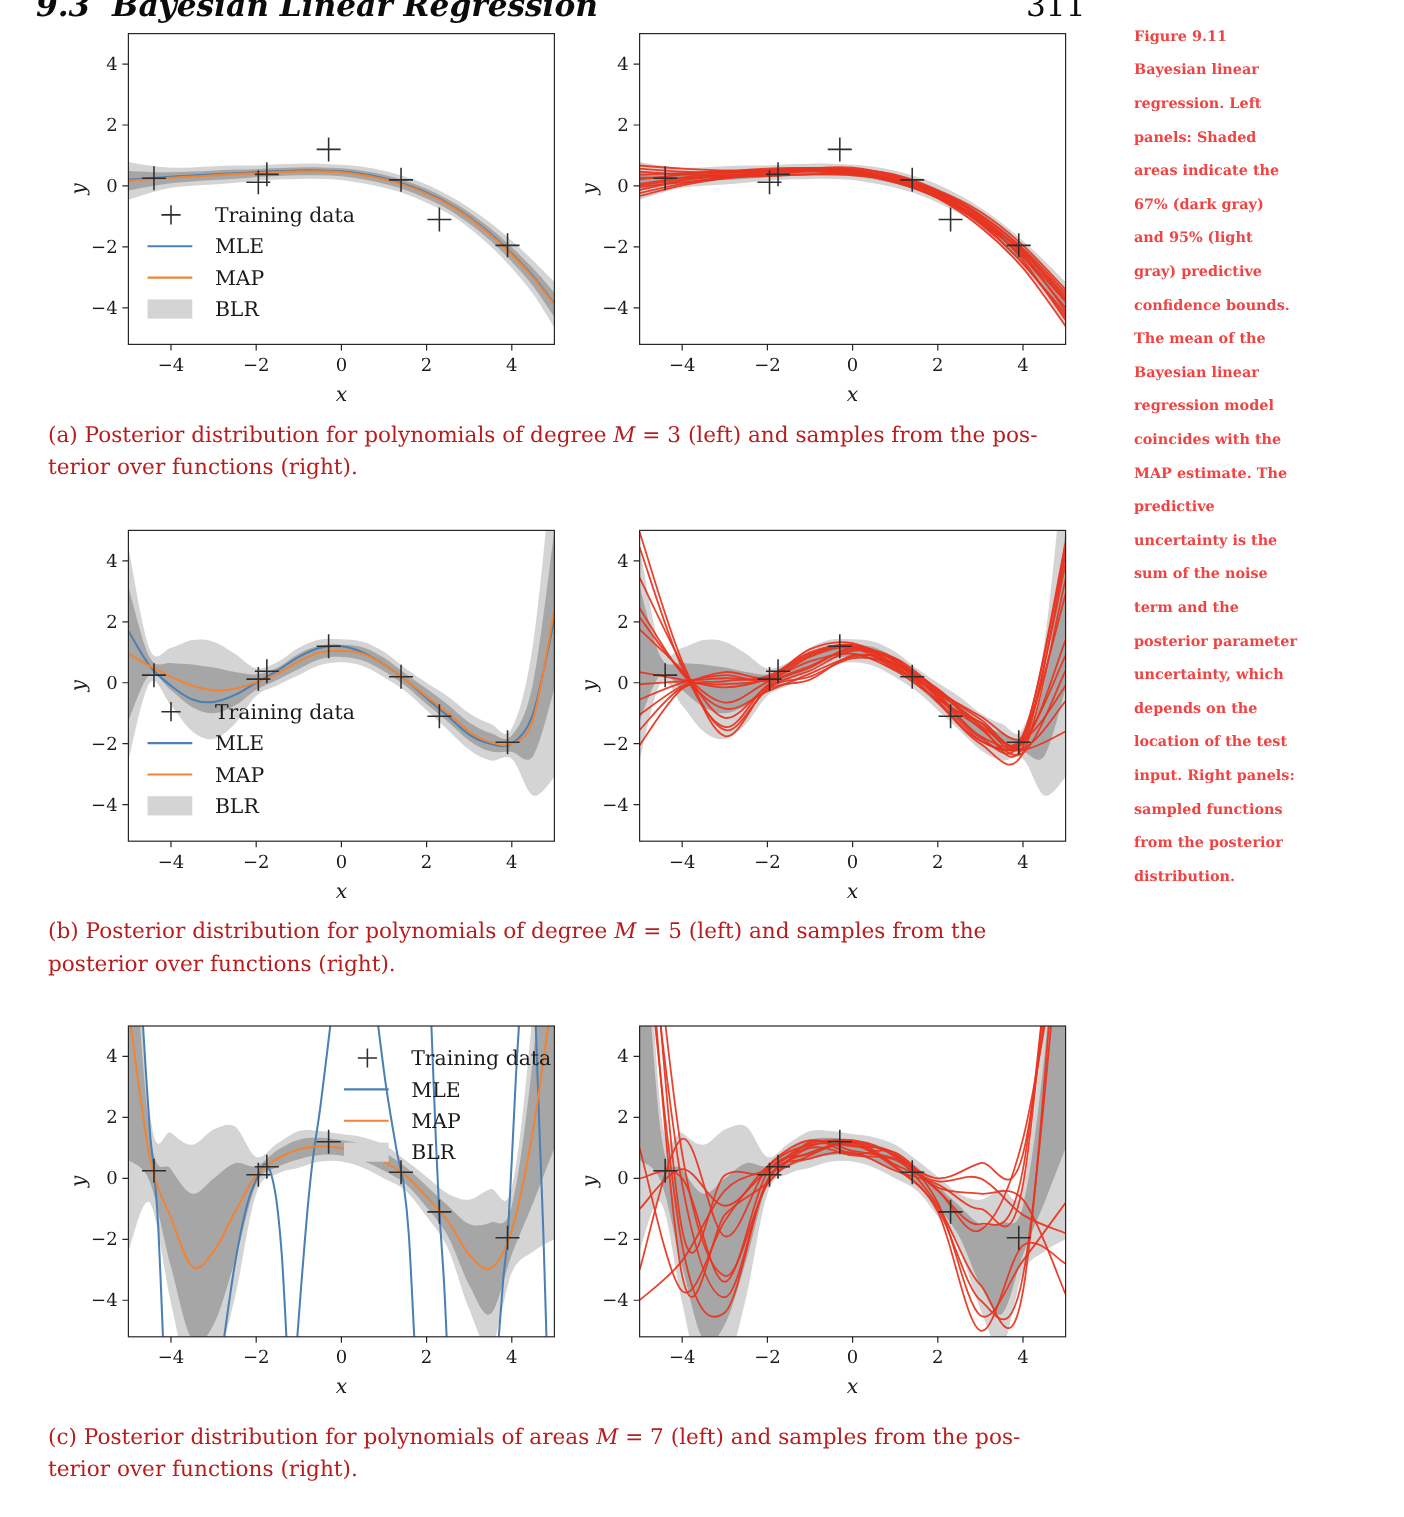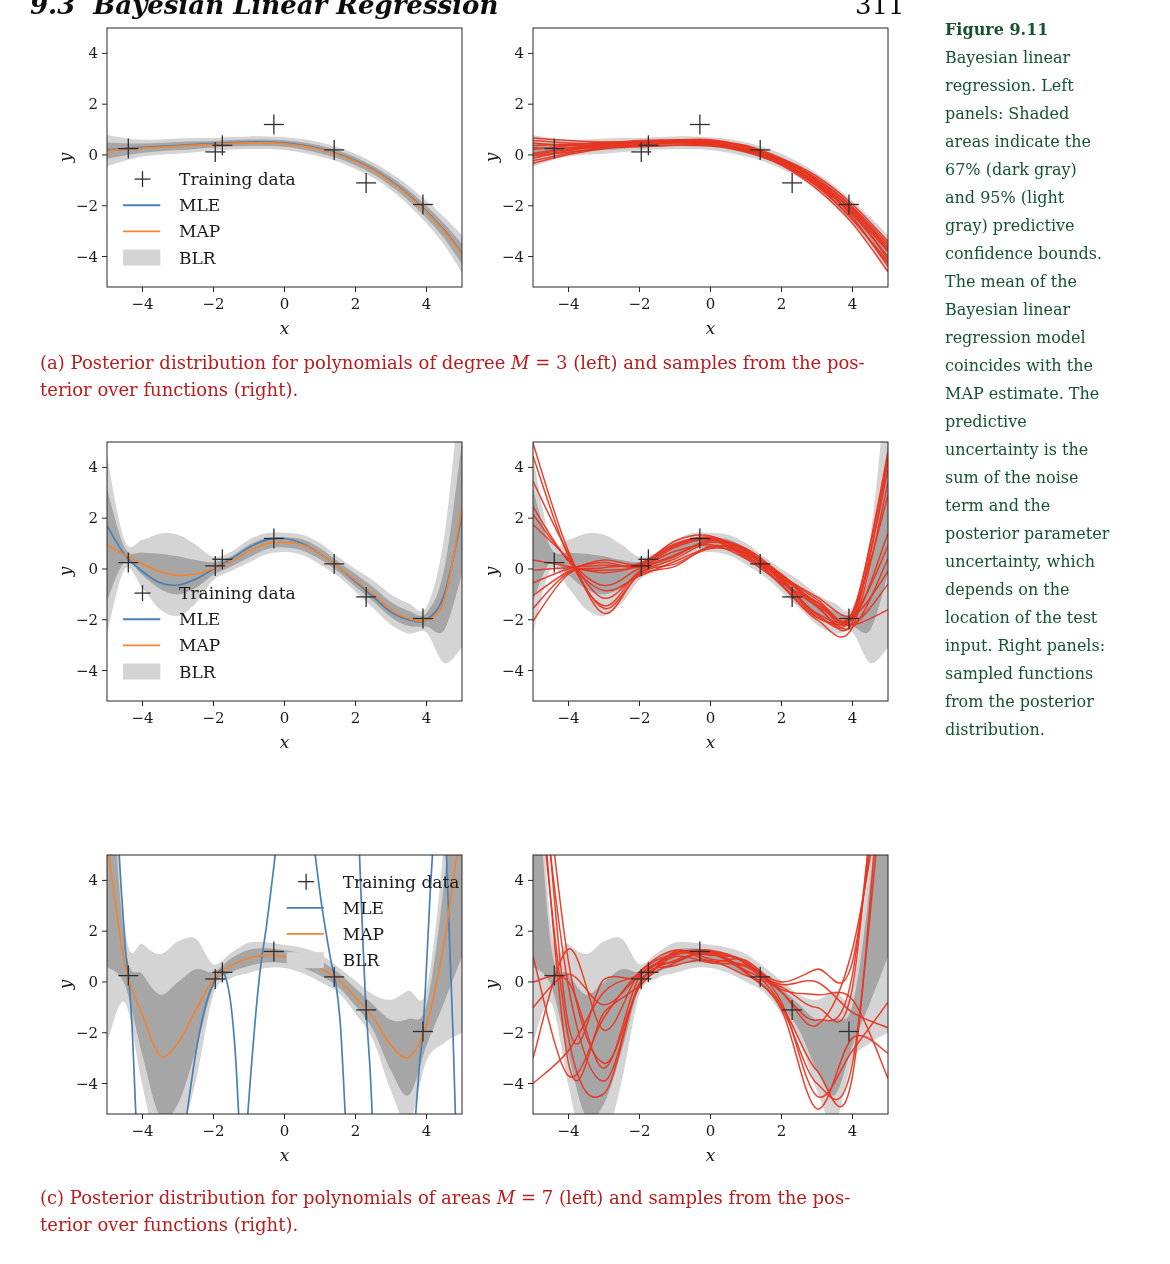--- a/index.html
+++ b/index.html
@@ -7,23 +7,23 @@
         font-family:"DejaVu Serif", "Liberation Serif", serif;color:#111;}
   .header-strip{position:absolute;left:0;top:0;width:1170px;height:22px;overflow:hidden;}
   .section-title{position:absolute;left:30px;top:-10px;font-style:italic;font-weight:600;
         font-size:26px;white-space:nowrap;color:#0c0c0c;}
   .page-number{position:absolute;left:855px;top:-10px;font-size:26px;color:#0c0c0c;}
   .panel{position:absolute;}
   .caption{position:absolute;left:40px;width:920px;font-size:18px;line-height:27px;color:#b91c1c;margin:0;}
   #cap-a{top:349px;} #cap-b{top:763px;} #cap-c{top:1184px;}
   .cap-m{font-style:italic;}
   .cap-after{white-space:pre-line;}
-  .sidebar{position:absolute;left:945px;top:16px;width:225px;font-size:16px;line-height:28px;color:#14532d;}
+  .sidebar{position:absolute;left:945px;top:16px;width:225px;font-size:12px;line-height:28px;color:#ef4444;}
   .sb-title{font-weight:bold;}
-  .sb-body{white-space:pre-line;}
+  .sb-body{white-space:pre-line;font-weight:bold;}
 </style>
 </head>
 <body>
 
 <div class="page">
 
   <div class="header-strip">
     <span class="section-title"><span>9.3</span>&nbsp;&nbsp;<span>Bayesian Linear Regression</span></span>
     <span class="page-number">311</span>
   </div>
@@ -404,20 +404,22 @@
       <text x="43" y="190.7450980392157" font-size="15" text-anchor="end" fill="#1a1a1a" font-family="&quot;DejaVu Serif&quot;, &quot;Liberation Serif&quot;, serif">−2</text>
       <line x1="52" y1="236.5294117647059" x2="47" y2="236.5294117647059" stroke="#262626" stroke-width="1"></line>
       <text x="43" y="241.5294117647059" font-size="15" text-anchor="end" fill="#1a1a1a" font-family="&quot;DejaVu Serif&quot;, &quot;Liberation Serif&quot;, serif">−4</text>
       <text x="229.5" y="314" font-size="17" text-anchor="middle" fill="#1a1a1a" font-family="&quot;DejaVu Serif&quot;, &quot;Liberation Serif&quot;, serif" font-style="italic">x</text>
       <text x="16" y="137.5" font-size="17" text-anchor="middle" fill="#1a1a1a" font-family="&quot;DejaVu Serif&quot;, &quot;Liberation Serif&quot;, serif" font-style="italic" transform="rotate(-90 16 137.5)">y</text>
     </svg>
 
   <p class="caption" id="cap-a"><span>(a) Posterior distribution for polynomials of degree </span><span class="cap-m">M</span><span class="cap-after"> = 3 (left) and samples from the pos-
 terior over functions (right).</span></p>
 
+  <p class="caption" id="cap-b"><span>(b) Posterior distribution for polynomials of degree </span><span class="cap-m">M</span><span class="cap-after"> = 5 (left) and samples from the
+posterior over functions (right).</span></p>
 
   <p class="caption" id="cap-c"><span>(c) Posterior distribution for polynomials of areas </span><span class="cap-m">M</span><span class="cap-after"> = 7 (left) and samples from the pos-
 terior over functions (right).</span></p>
 
   <aside class="sidebar">
     <div class="sb-title">Figure 9.11</div>
     <div class="sb-body">Bayesian linear
 regression. Left
 panels: Shaded
 areas indicate the

